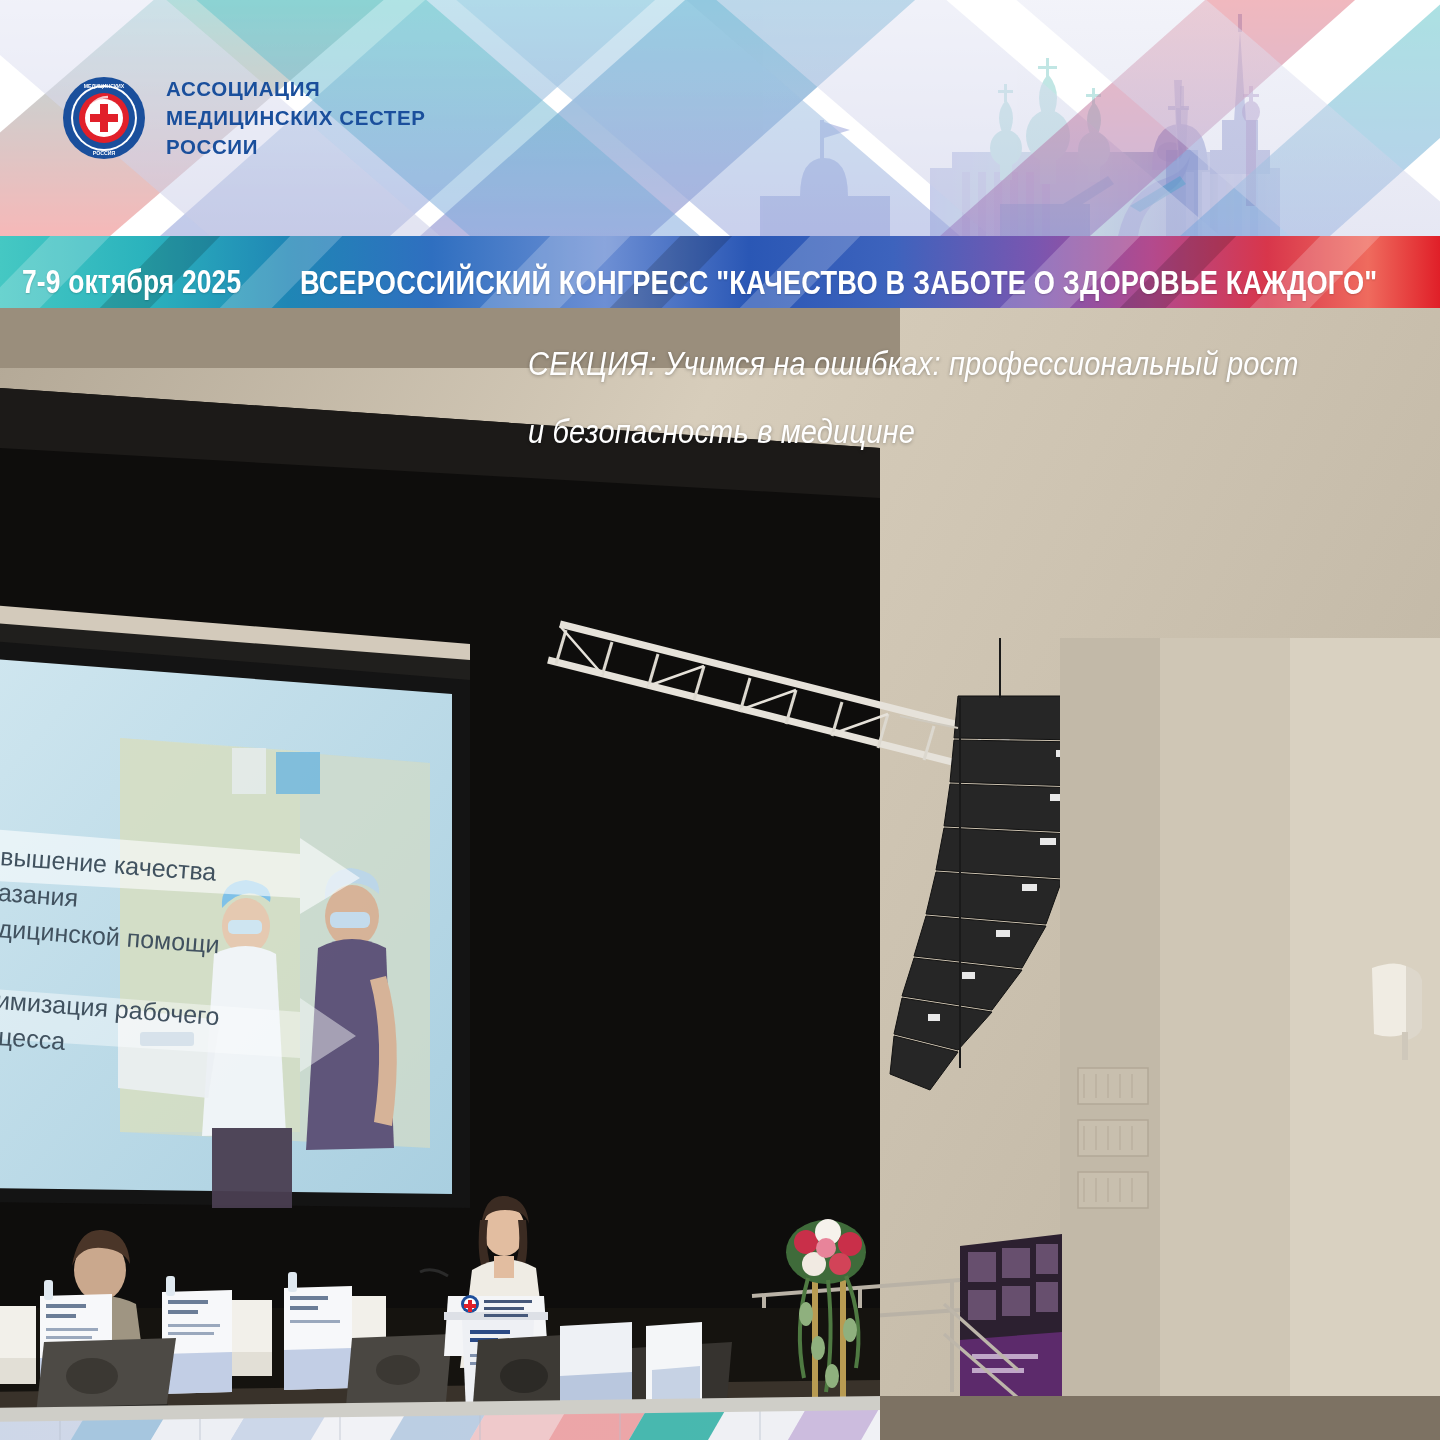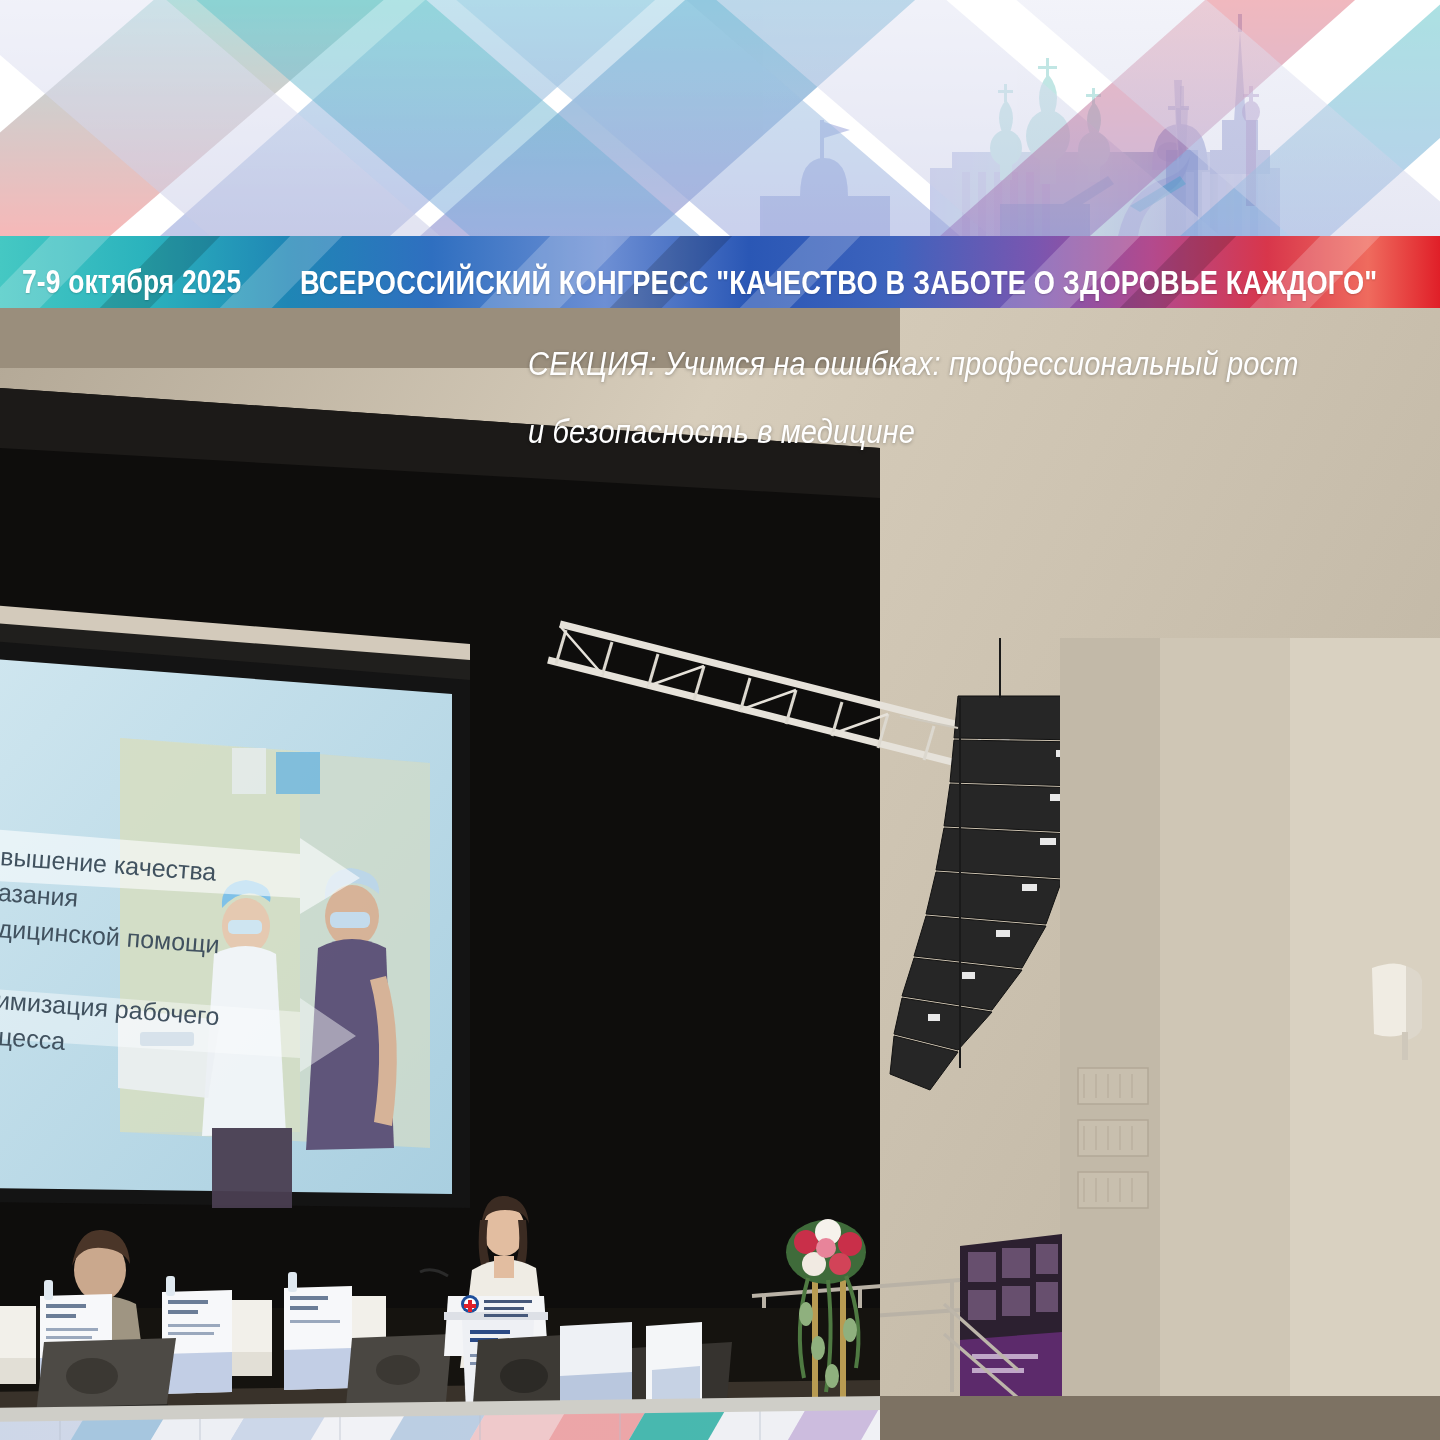--- a/index.html
+++ b/index.html
@@ -222,20 +222,40 @@
         <g opacity="0.55">
           <polygon points="940,236 1250,-40 1400,-40 1090,236" fill="url(#gD)"></polygon>
           <polygon points="1180,236 1490,-40 1640,-40 1330,236" fill="url(#gE)"></polygon>
         </g>
         <g opacity="0.45">
           <polygon points="1160,-40 1480,236 1290,236 970,-40" fill="url(#gF)"></polygon>
         </g>
       </svg>
     </div>
 
+    <div class="logo-block">
+      <div class="logo-mark">
+        <svg viewBox="0 0 84 84" xmlns="http://www.w3.org/2000/svg">
+          <circle cx="42" cy="42" r="41" fill="#1a4f9c"></circle>
+          <circle cx="42" cy="42" r="33" fill="#ffffff"></circle>
+          <circle cx="42" cy="42" r="31" fill="#1a4f9c"></circle>
+          <circle cx="42" cy="42" r="25" fill="#e1202a"></circle>
+          <circle cx="42" cy="42" r="19" fill="#ffffff"></circle>
+          <path d="M38 28 h8 v10 h10 v8 h-10 v10 h-8 v-10 h-10 v-8 h10 z" fill="#e1202a"></path>
+          <path d="M28 30 q8 -9 18 -9" stroke="#ffffff" stroke-width="2.5" fill="none" opacity=".75"></path>
+          <g fill="#ffffff" font-size="5.2" font-family="Liberation Sans, sans-serif" font-weight="bold">
+            <text x="42" y="12" text-anchor="middle">МЕДИЦИНСКИХ</text>
+            <text x="42" y="79" text-anchor="middle">РОССИЯ</text>
+          </g>
+        </svg>
+      </div>
+      <div class="logo-text">АССОЦИАЦИЯ
+МЕДИЦИНСКИХ СЕСТЕР
+РОССИИ</div>
+    </div>
   </div>
 
   <div class="titlebar">
     <div class="titlebar-bg">
       <svg viewBox="0 0 1440 72" preserveAspectRatio="none" xmlns="http://www.w3.org/2000/svg">
         <defs>
           <linearGradient id="tbg" x1="0" y1="0" x2="1" y2="0">
             <stop offset="0.00" stop-color="#45c8c3"></stop>
             <stop offset="0.10" stop-color="#2bb3bd"></stop>
             <stop offset="0.20" stop-color="#1f86b5"></stop>

